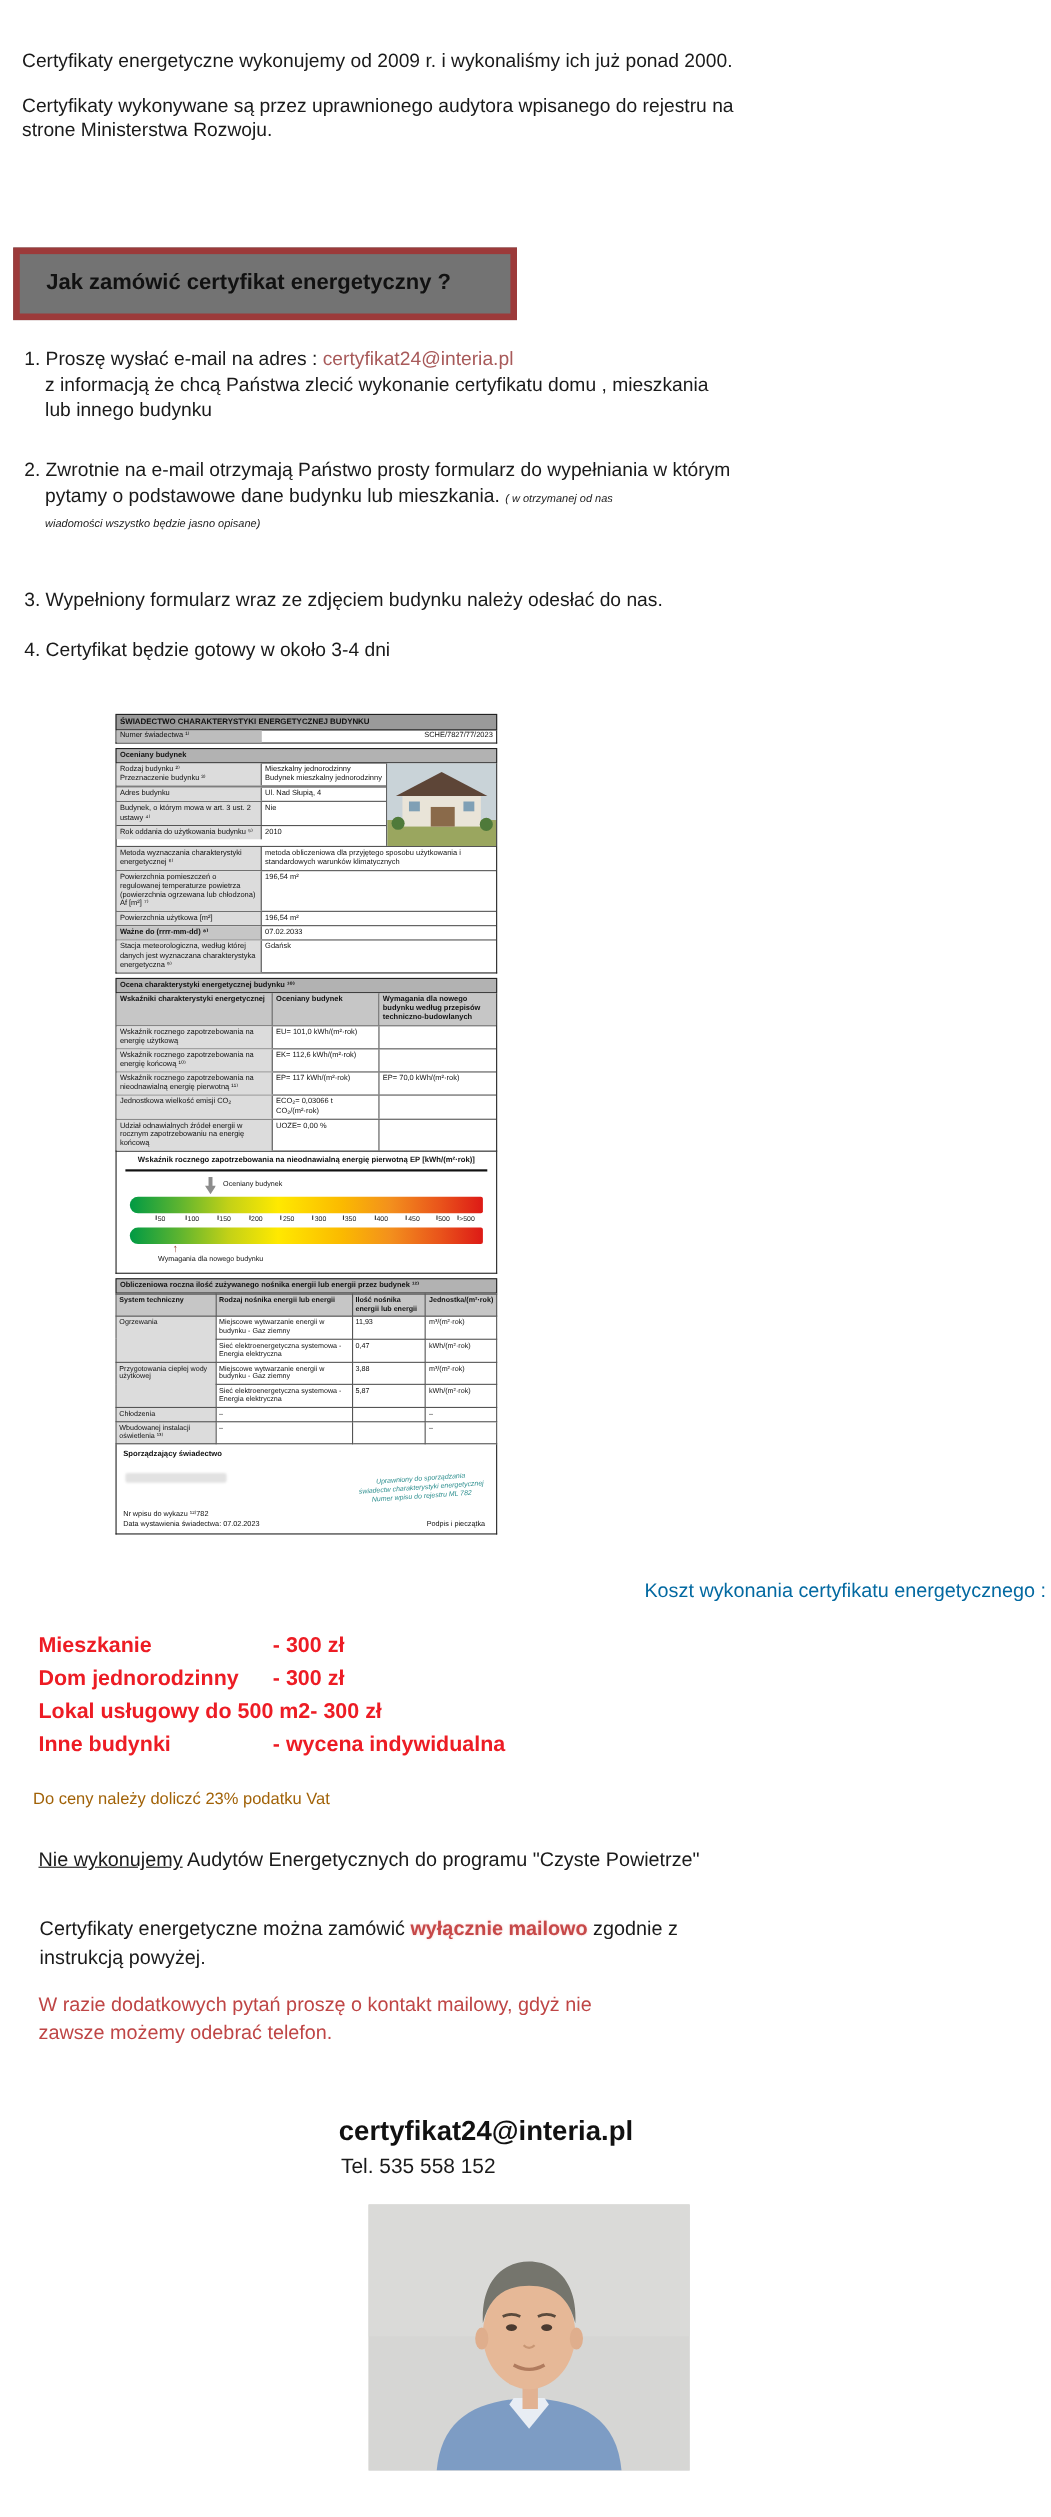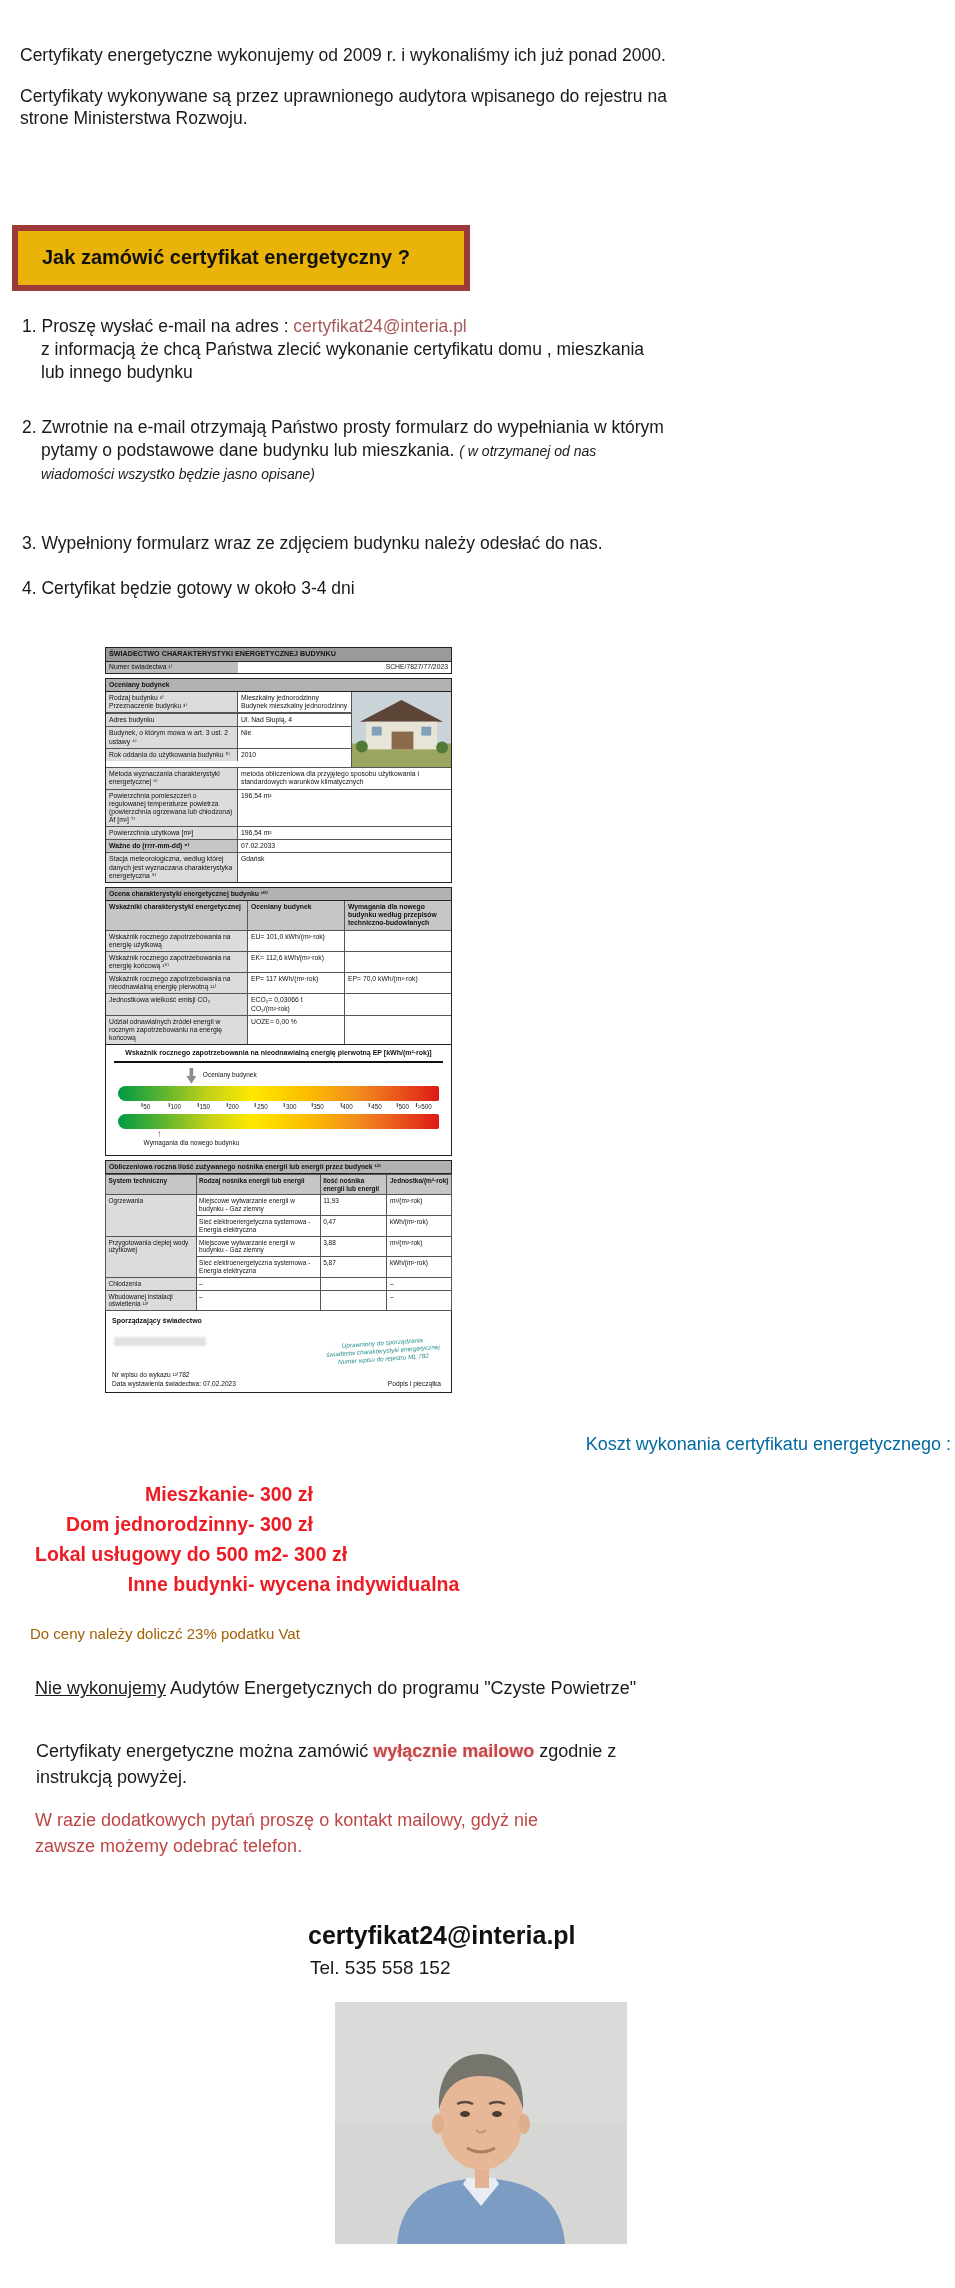--- a/index.html
+++ b/index.html
@@ -10,30 +10,30 @@
     font-family:"Liberation Sans","DejaVu Sans",sans-serif;
     color:#1a1a1a;
   }
   
   .intro { padding:25px 0 0 20px; font-size:17.5px; line-height:22px; }
   .pgap { height:19px; }
   
   .order-box {
     margin:96px 0 0 12px; width:458px;
     border:6px solid #9c3a3a; padding:15px 18px 16px 24px;
-    background:#eab308;
+    background:#737373;
   }
   .order-box h2 { font-size:20px; font-weight:bold; color:#111; }
   
   .steps { margin:24px 0 0 22px; font-size:17.5px; line-height:23px; }
   .step { margin-bottom:0; }
   .step .cont { padding-left:19px; }
   .gap32 { height:32px; } .gap46 { height:46px; } .gap22 { height:22px; }
   .email-link { color:#a85a5a; text-decoration:none; }
-  .italic-note { font-style:italic; font-size:14px; }
+  .italic-note { font-style:italic; font-size:10px; }
   
   .cert {
     margin:47px 0 0 105px; width:347px; background:#fff;
     font-size:6.8px; line-height:1.2; color:#111;
   }
   .c-title { background:#9a9a9a; border:1px solid #222; font-weight:bold; font-size:7.2px; padding:2px 3px; }
   .c-numrow { display:flex; border:1px solid #222; border-top:none; }
   .c-numlabel { width:132px; background:#bdbdbd; padding:1.5px 3px; }
   .c-numval { flex:1; text-align:right; padding:1.5px 3px; }
   .c-sechead { background:#b2b2b2; border:1px solid #222; font-weight:bold; padding:2px 3px; margin-top:4px; }
@@ -85,21 +85,21 @@
   .c-redacted { position:absolute; left:8px; top:26px; width:92px; height:9px; background:#e2e2e2; filter:blur(1px); border-radius:2px; }
   .c-stamp { position:absolute; right:4px; top:28px; width:128px; text-align:center;
              color:#2e8f8f; font-style:italic; font-size:6.3px; line-height:1.3; transform:rotate(-4deg); }
   .c-entry { position:absolute; left:6px; bottom:13px; }
   .c-date { position:absolute; left:6px; bottom:4px; }
   .c-sign { position:absolute; right:10px; bottom:4px; }
   
   .price-heading { margin:41px 4px 0 35px; font-size:18px; color:#0369a1;text-align:right; }
   .prices { margin:24px 0 0 35px; font-size:19.5px; font-weight:bold; color:#ed1c24; line-height:30px; }
   .price-row { display:flex; }
-  .price-row .plabel { min-width:213px;text-align:right; }
+  .price-row .plabel { min-width:213px; }
   .vat-note { margin:26px 0 0 30px; font-size:15px; color:#a16207; }
   .audit-line { margin:36px 0 0 35px; font-size:18px; }
   .audit-line .ul { text-decoration:underline; }
   .mail-only { margin:39px 0 0 36px; font-size:18px; line-height:26px; }
   .mail-only .hot { font-weight:bold; color:#c64848; text-shadow:0 0 2px rgba(235,140,140,.55); }
   .phone-note { margin:17px 0 0 35px; font-size:18px; line-height:26px; color:#bf4545; }
   
   .contact-email { margin:62px 0 0 308px; font-size:25px; font-weight:bold; color:#111; }
   .contact-tel { margin:7px 0 0 310px; font-size:19px; }
   .portrait { margin:23px 0 0 335px; width:292px; height:242px; background:#d6d6d4; }

